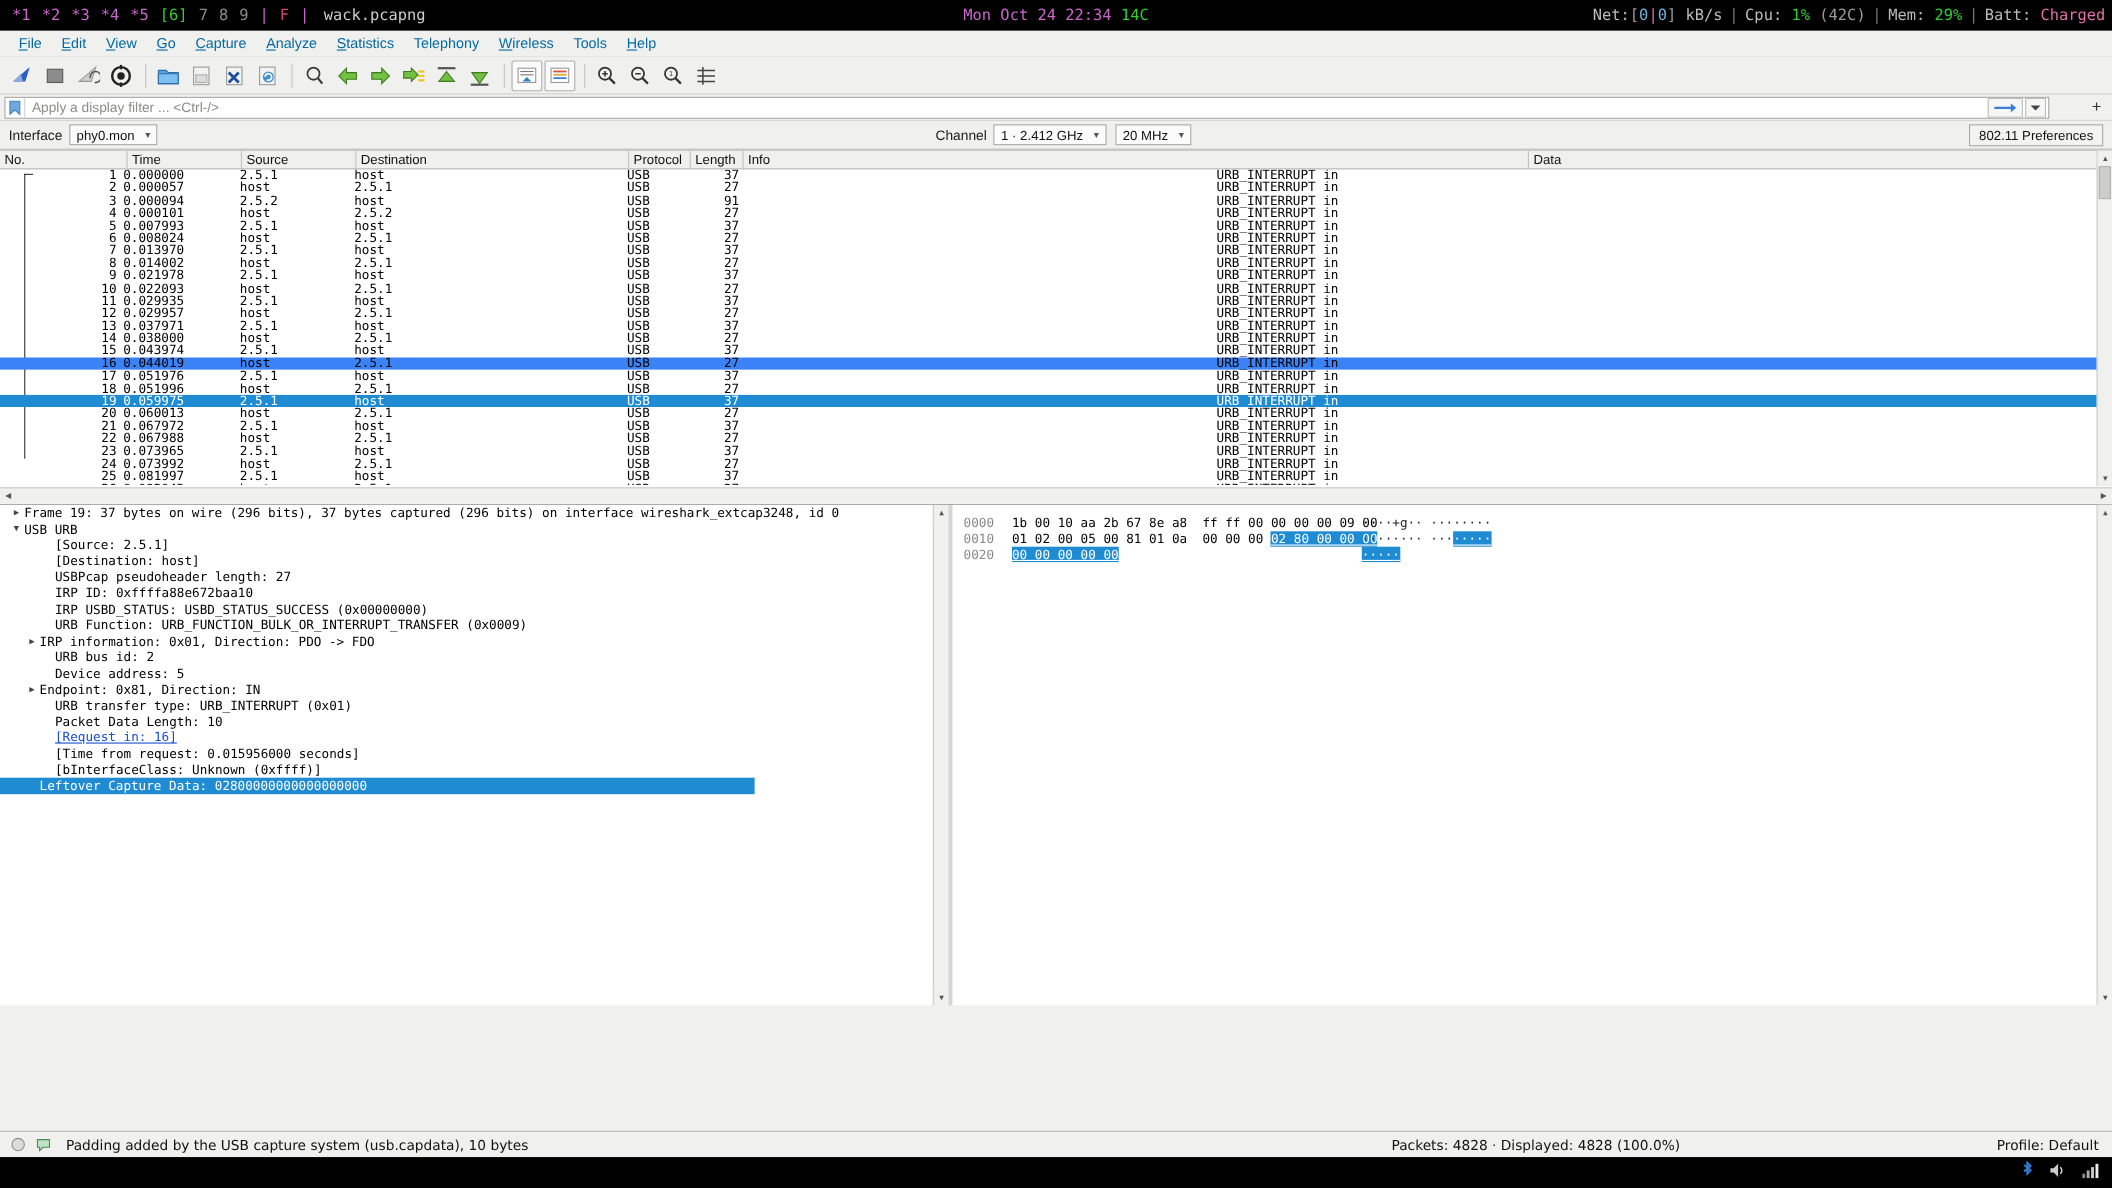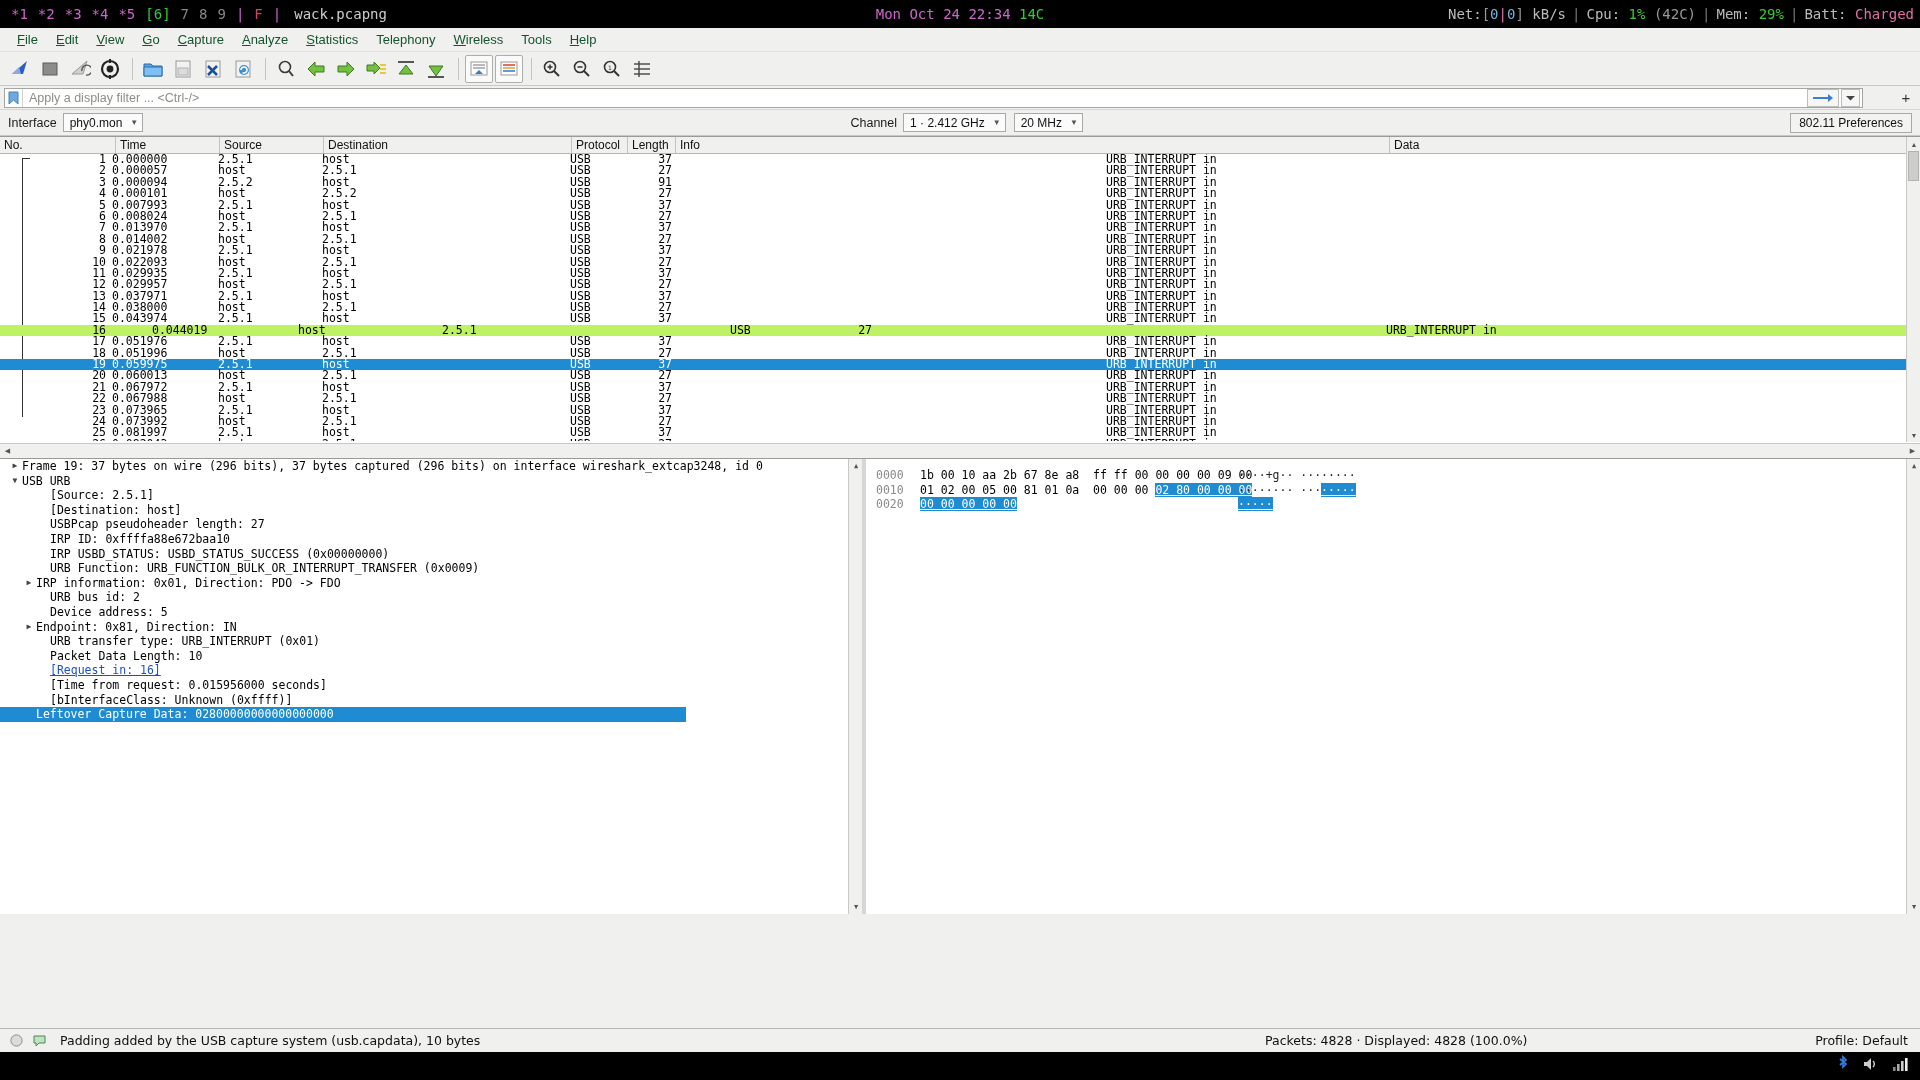--- a/index.html
+++ b/index.html
@@ -53,21 +53,21 @@
     color: #000;
   }
 
   
   #menubar {
     height: 24px; background: #f0f0ef;
     display: flex; align-items: center; padding-left: 8px;
     border-bottom: 1px solid #e2e2e0;
   }
   #menubar .menu-item {
-    padding: 3px 9px; font-size: 13px; color: #14532d; cursor: default;
+    padding: 3px 9px; font-size: 13px; color: #0369a1; cursor: default;
   }
   #menubar .menu-item u { text-decoration: underline; }
 
   
   #toolbar {
     height: 34px; background: #f0f0ef;
     display: flex; align-items: center; padding-left: 6px;
     border-bottom: 1px solid #c8c8c6;
   }
   .tb-btn {
@@ -146,21 +146,21 @@
     position: relative;
     height: 287px; overflow: hidden;
     font-family: "DejaVu Sans Mono", monospace;
     font-size: 11.5px;
   }
   .prow {
     height: 11.4px; line-height: 11.4px; display: flex; position: relative;
     white-space: nowrap; color: #000;
   }
   .prow.sel   { background: #1f8bd2; color: #ffffff; }
-  .prow.rel   { background: #bef264; color: #000000; gap: 40px; }
+  .prow.rel   { background: #3b82f6; color: #000000; }
   .c-no   { width: 112px; text-align: right; padding-right: 6px; }
   .c-time { width: 104px; padding-left: 0px; }
   .c-src  { width: 104px; padding-left: 2px;}
   .c-dst  { width: 248px; padding-left: 2px;}
   .c-proto{ width:  56px; padding-left: 2px;}
   .c-len  { width:  48px; text-align: right; }
   .c-data { width: 430px; padding-left: 6px;}
   .c-info { flex: 1; padding-left: 4px;}
   #pl-gutter {
     position: absolute; left: 0; top: 0; width: 34px; height: 100%;

